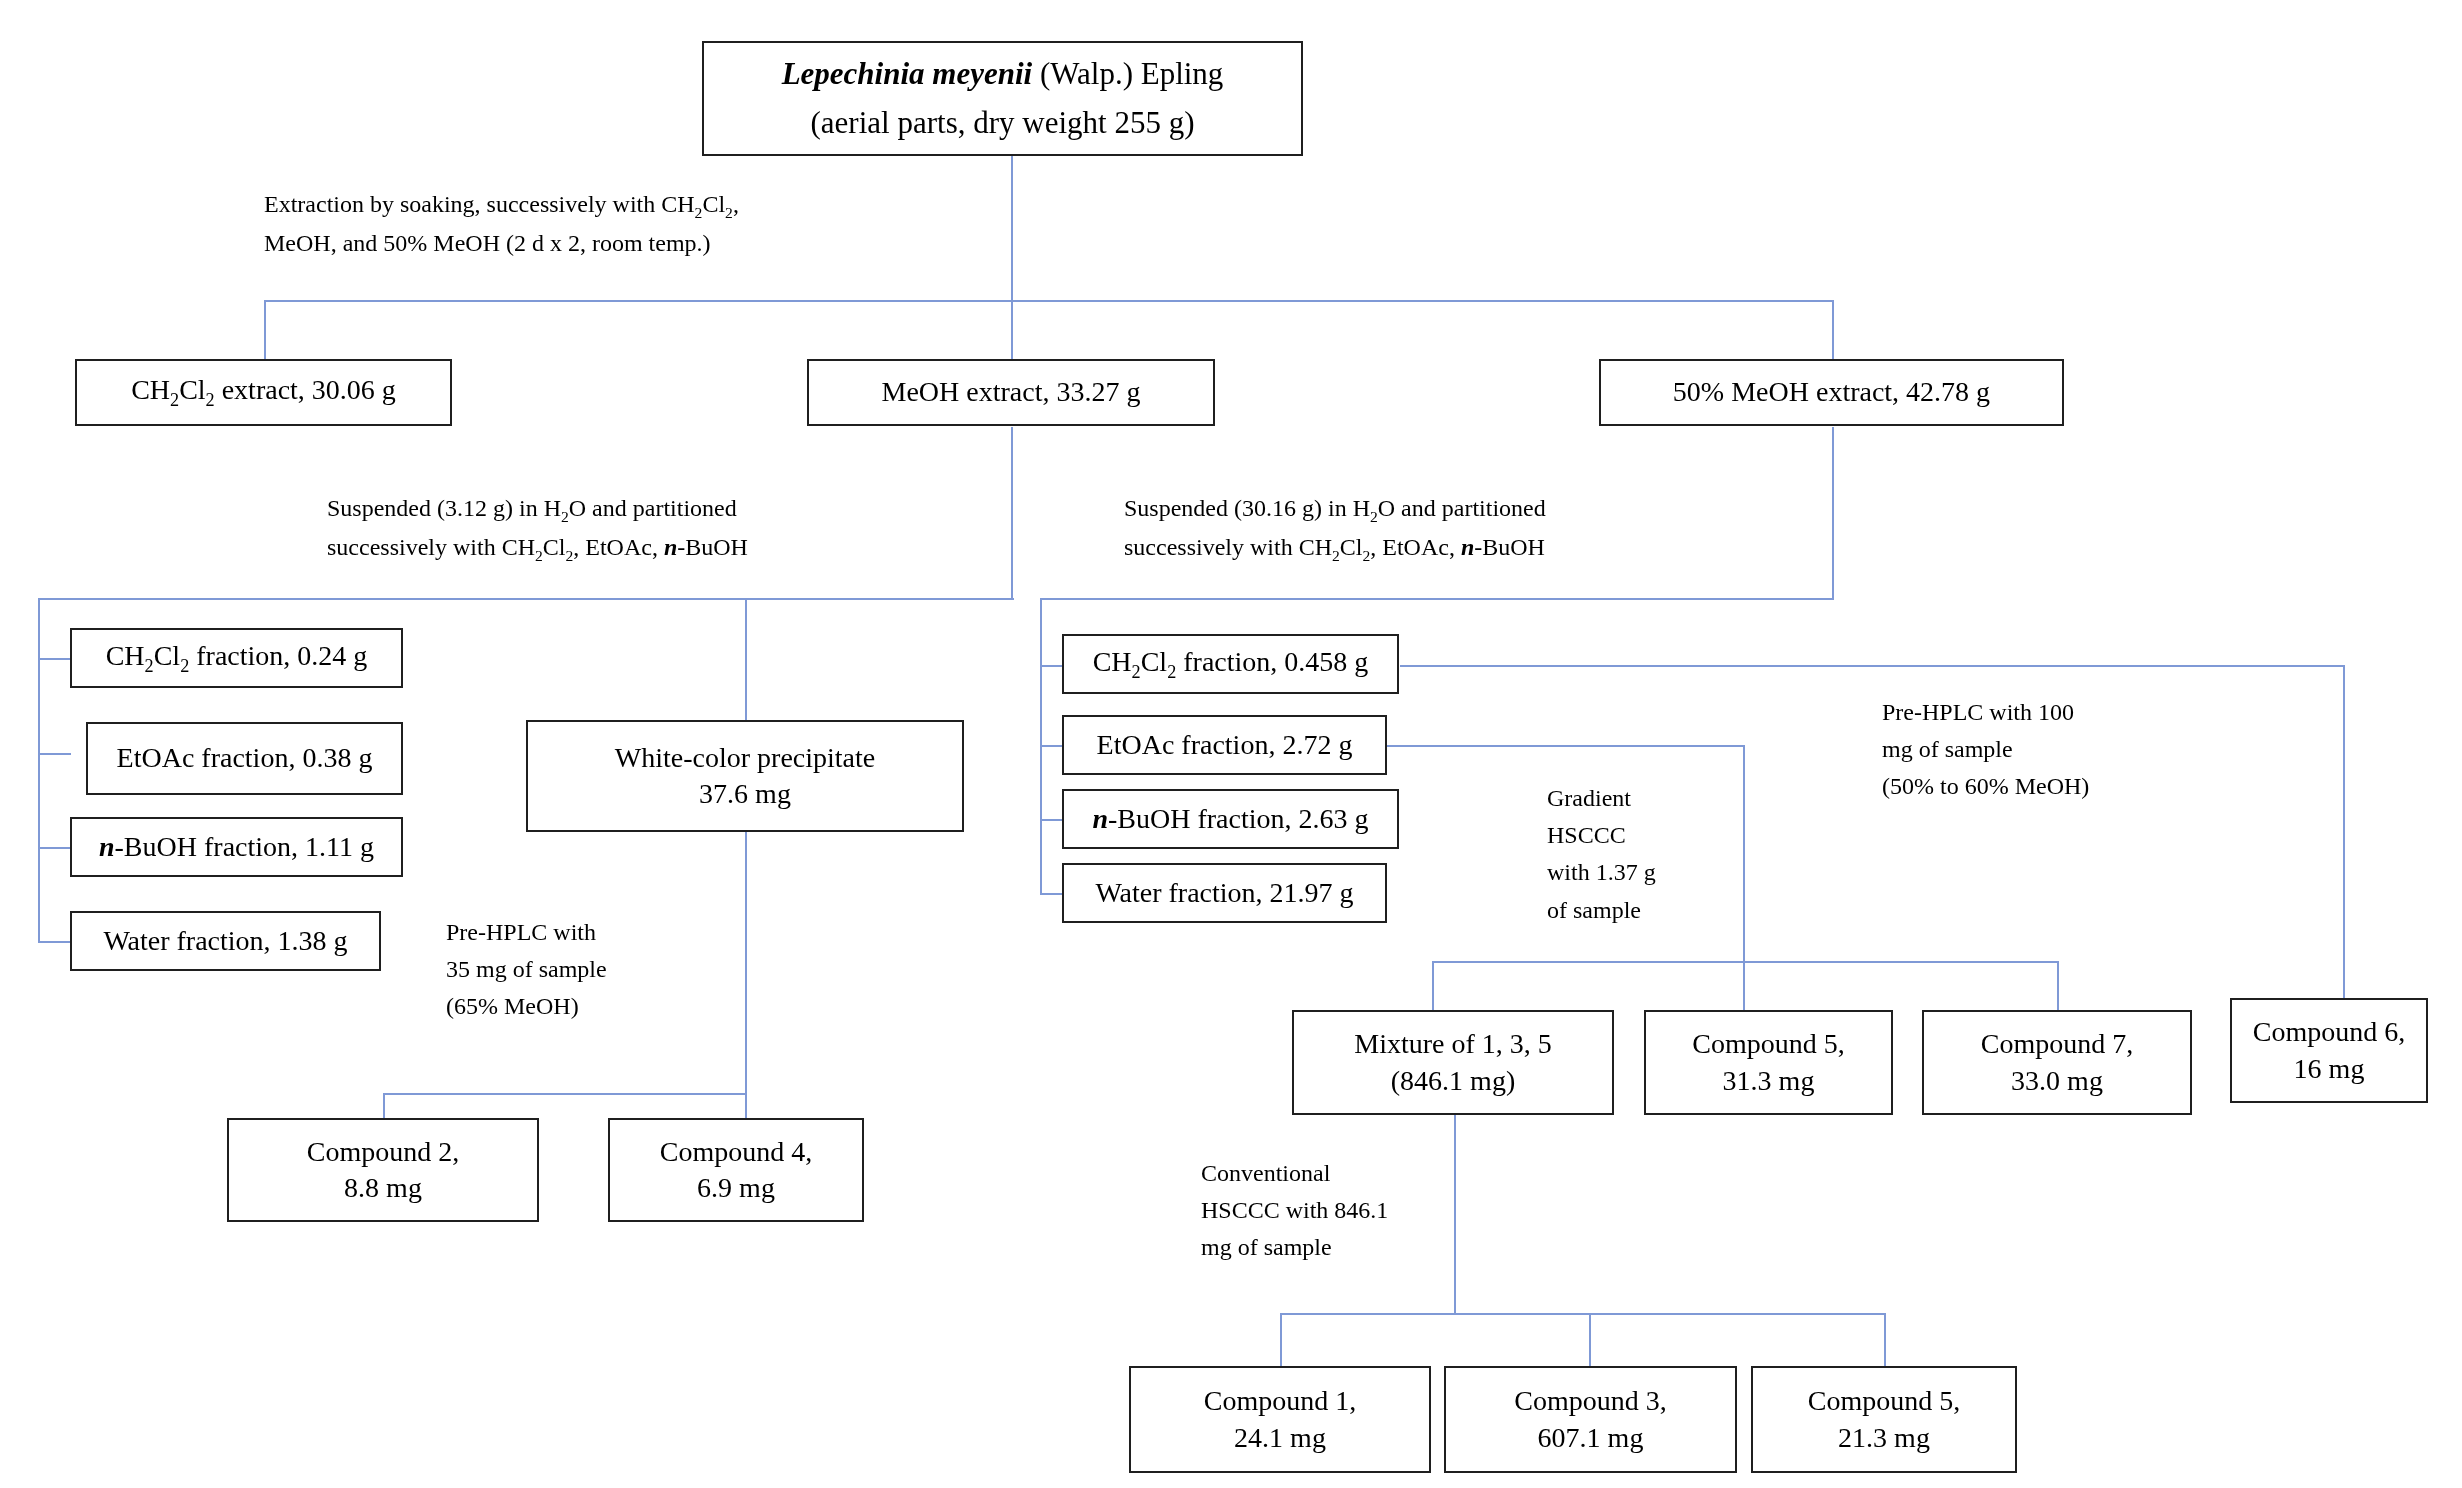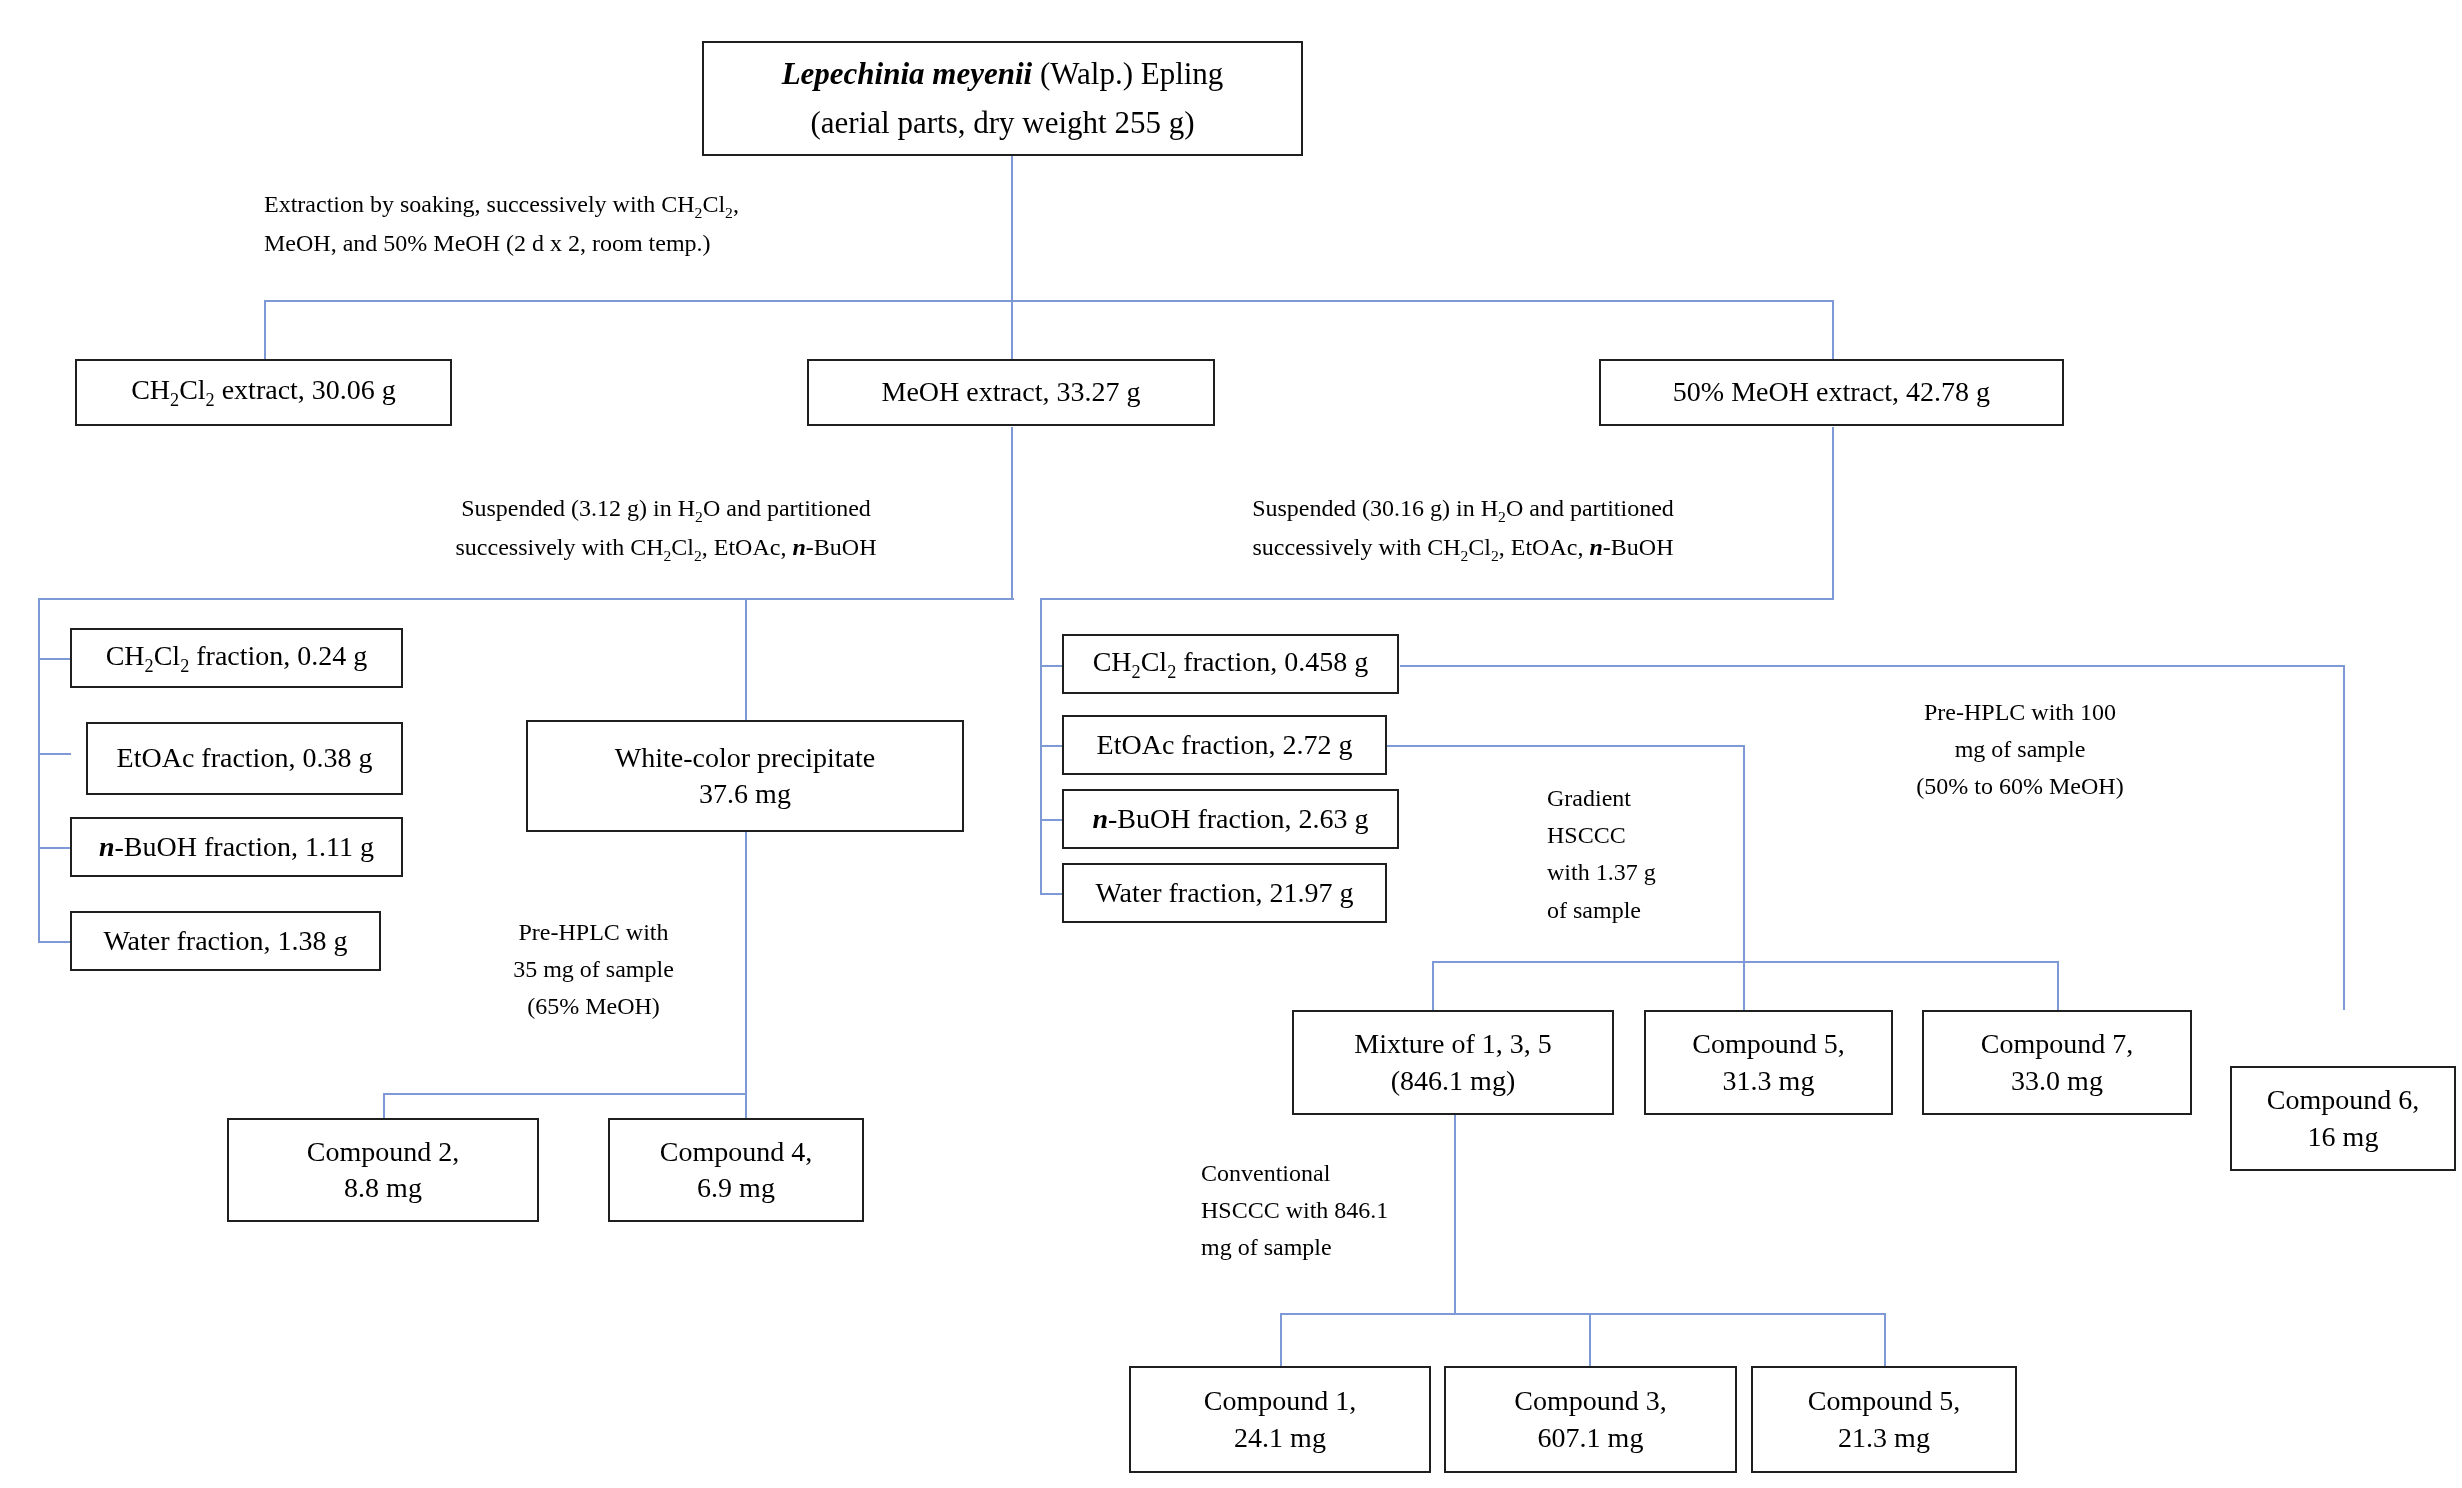--- a/index.html
+++ b/index.html
@@ -15,21 +15,21 @@
     overflow:hidden;
   }
   .box{
     position:absolute;box-sizing:border-box;border:2.5px solid var(--border);
     background:#fff;display:flex;flex-direction:column;align-items:center;
     justify-content:center;text-align:center;font-size:28px;line-height:1.3;
   }
   .box .l{white-space:nowrap;}
   .root{font-size:31px;line-height:1.55;}
   .lbl{position:absolute;font-size:24px;line-height:1.55;}
-  .lbl.center{text-align:center;}
+  .lbl.center{text-align:left;}
   .lbl div{white-space:nowrap;}
   .ln{position:absolute;background:var(--line);}
   .ln.h{height:1.9px;}
   .ln.v{width:1.9px;}
   sub{font-size:0.65em;}
   i{font-style:italic;font-weight:bold;}
 </style>
 </head>
 <body>
 
@@ -171,21 +171,21 @@
     <div class="l">(846.1 mg)</div>
   </div>
   <div class="box" style="left:1644px;top:1010px;width:249px;height:105px">
     <div class="l">Compound 5,</div>
     <div class="l">31.3 mg</div>
   </div>
   <div class="box" style="left:1922px;top:1010px;width:270px;height:105px">
     <div class="l">Compound 7,</div>
     <div class="l">33.0 mg</div>
   </div>
-  <div class="box" style="left:2230px;top:1066px;width:226px;height:105px">
+  <div class="box" style="left:2230px;top:998px;width:198px;height:105px">
     <div class="l">Compound 6,</div>
     <div class="l">16 mg</div>
   </div>
 
   <div class="lbl" style="left:1201px;top:1155px;width:248px">
     <div>Conventional</div>
     <div>HSCCC with 846.1</div>
     <div>mg of sample</div>
   </div>
 

